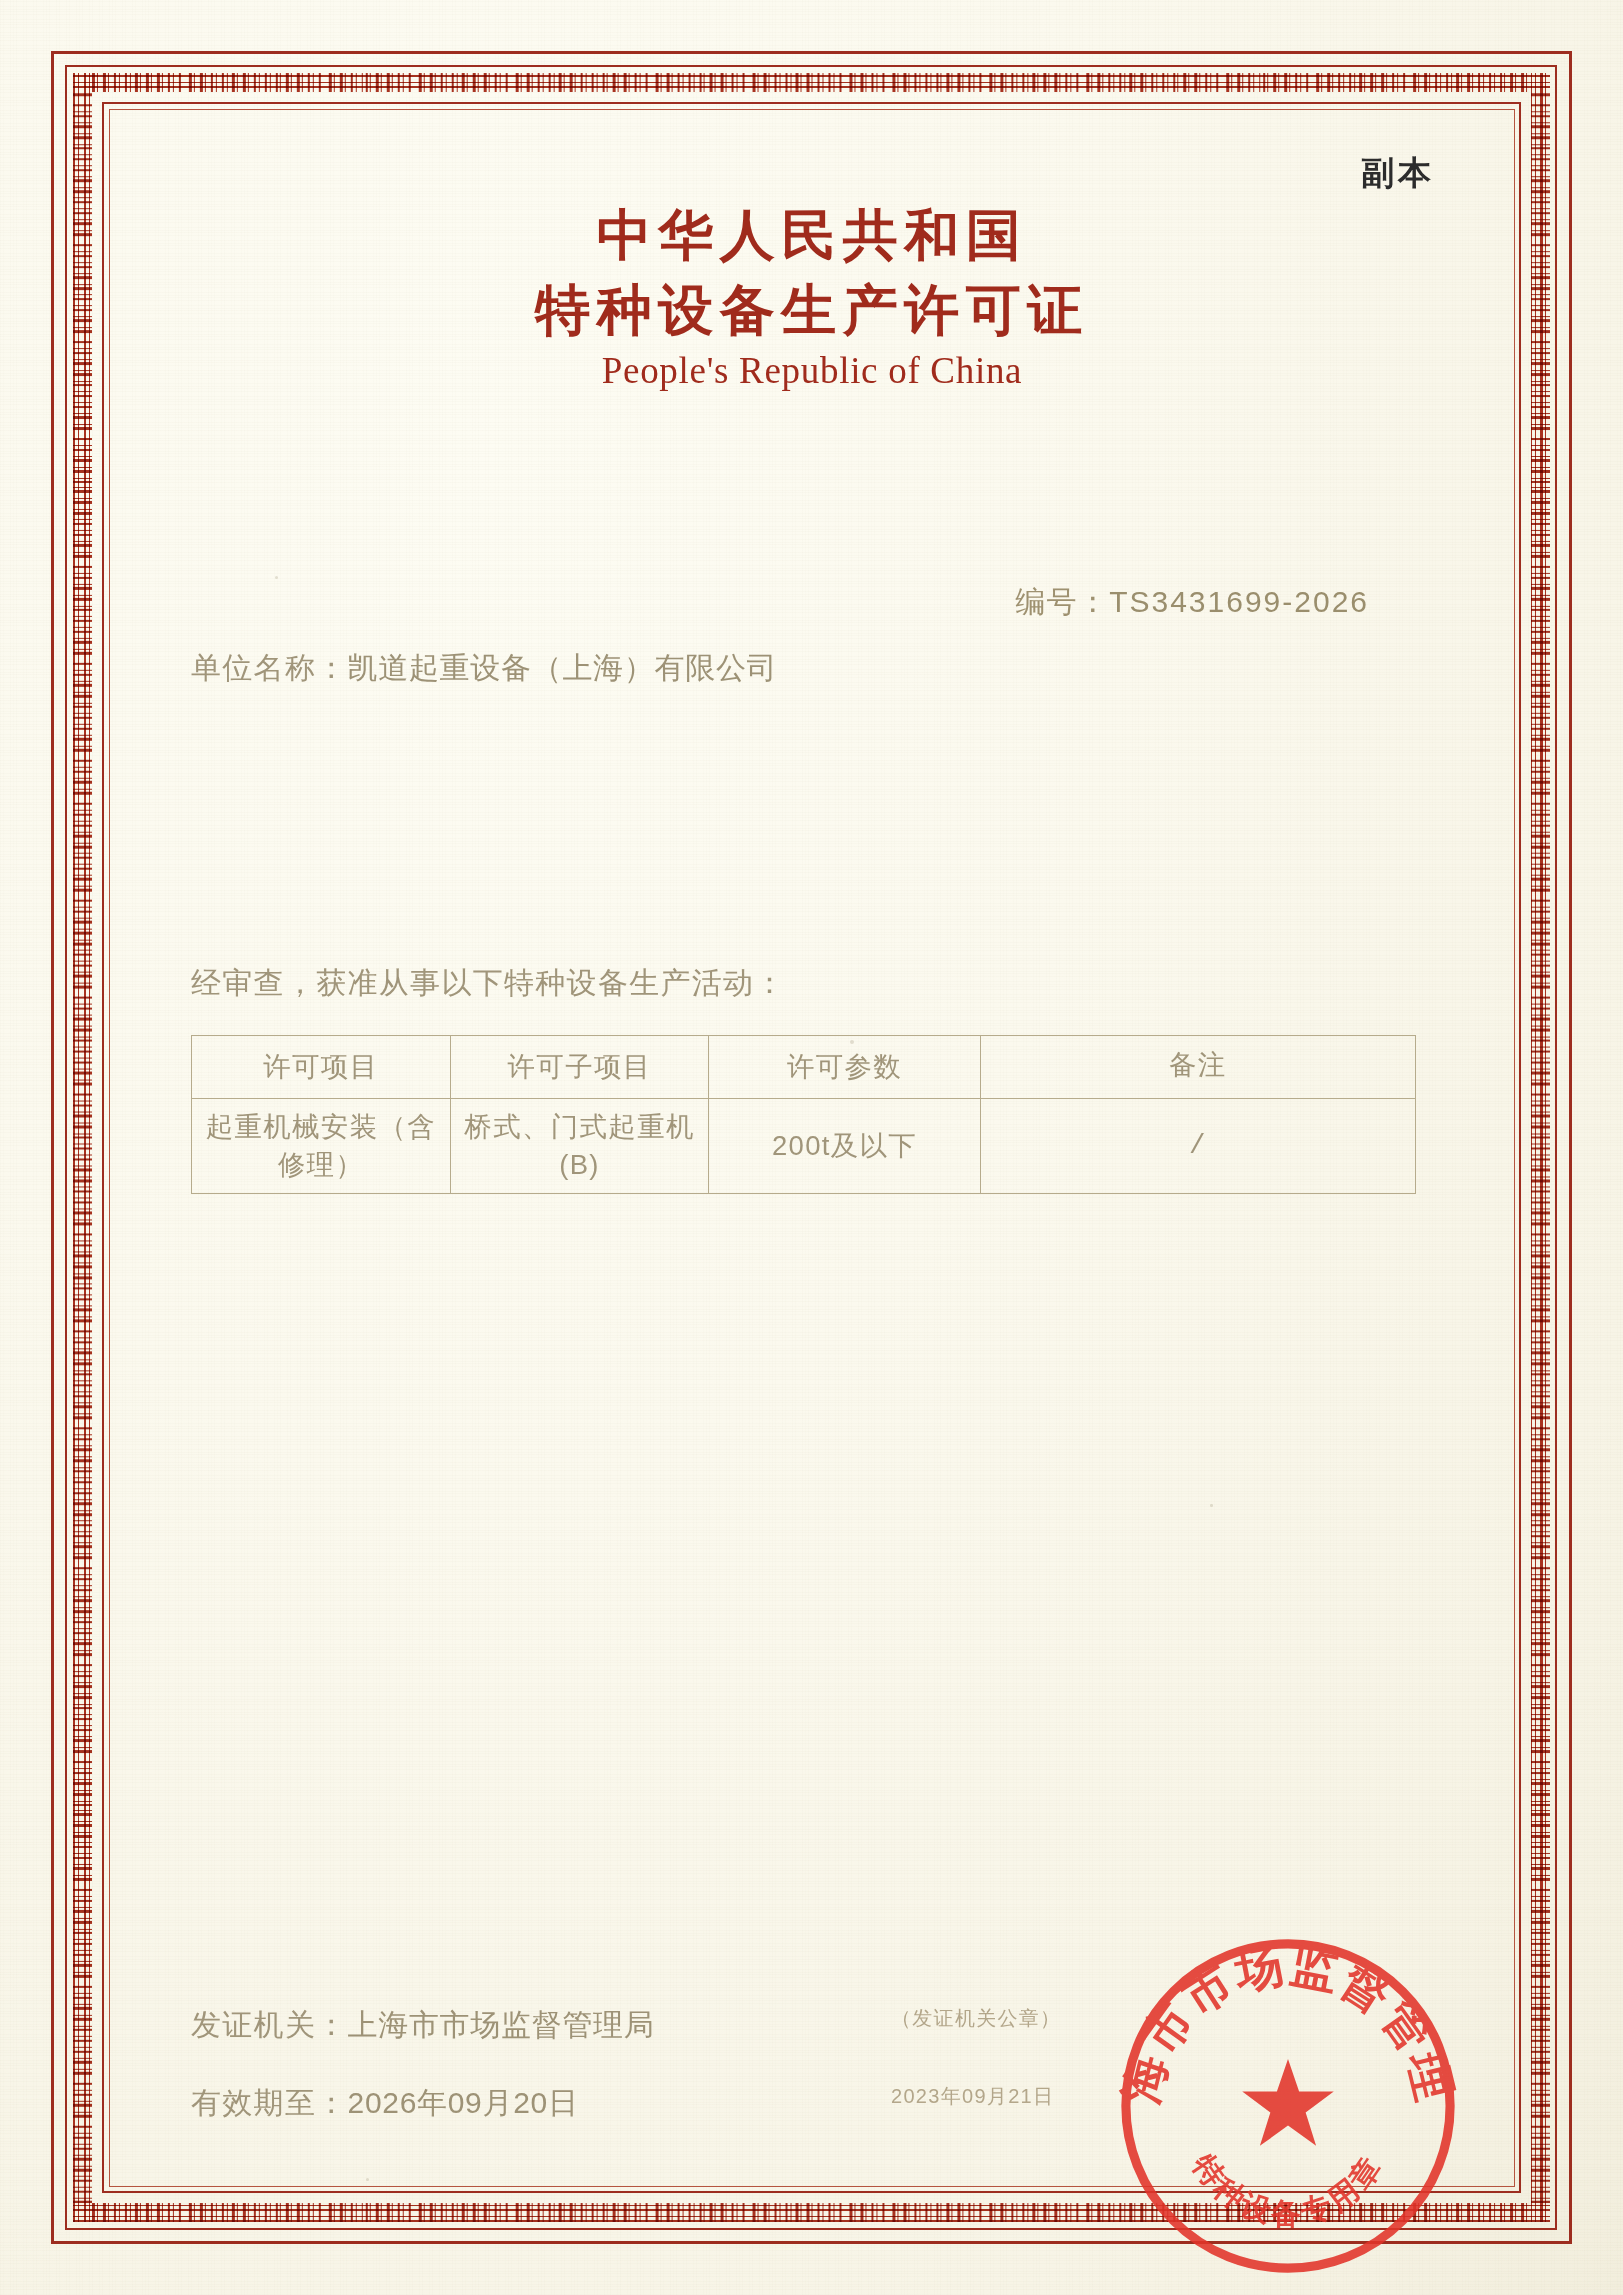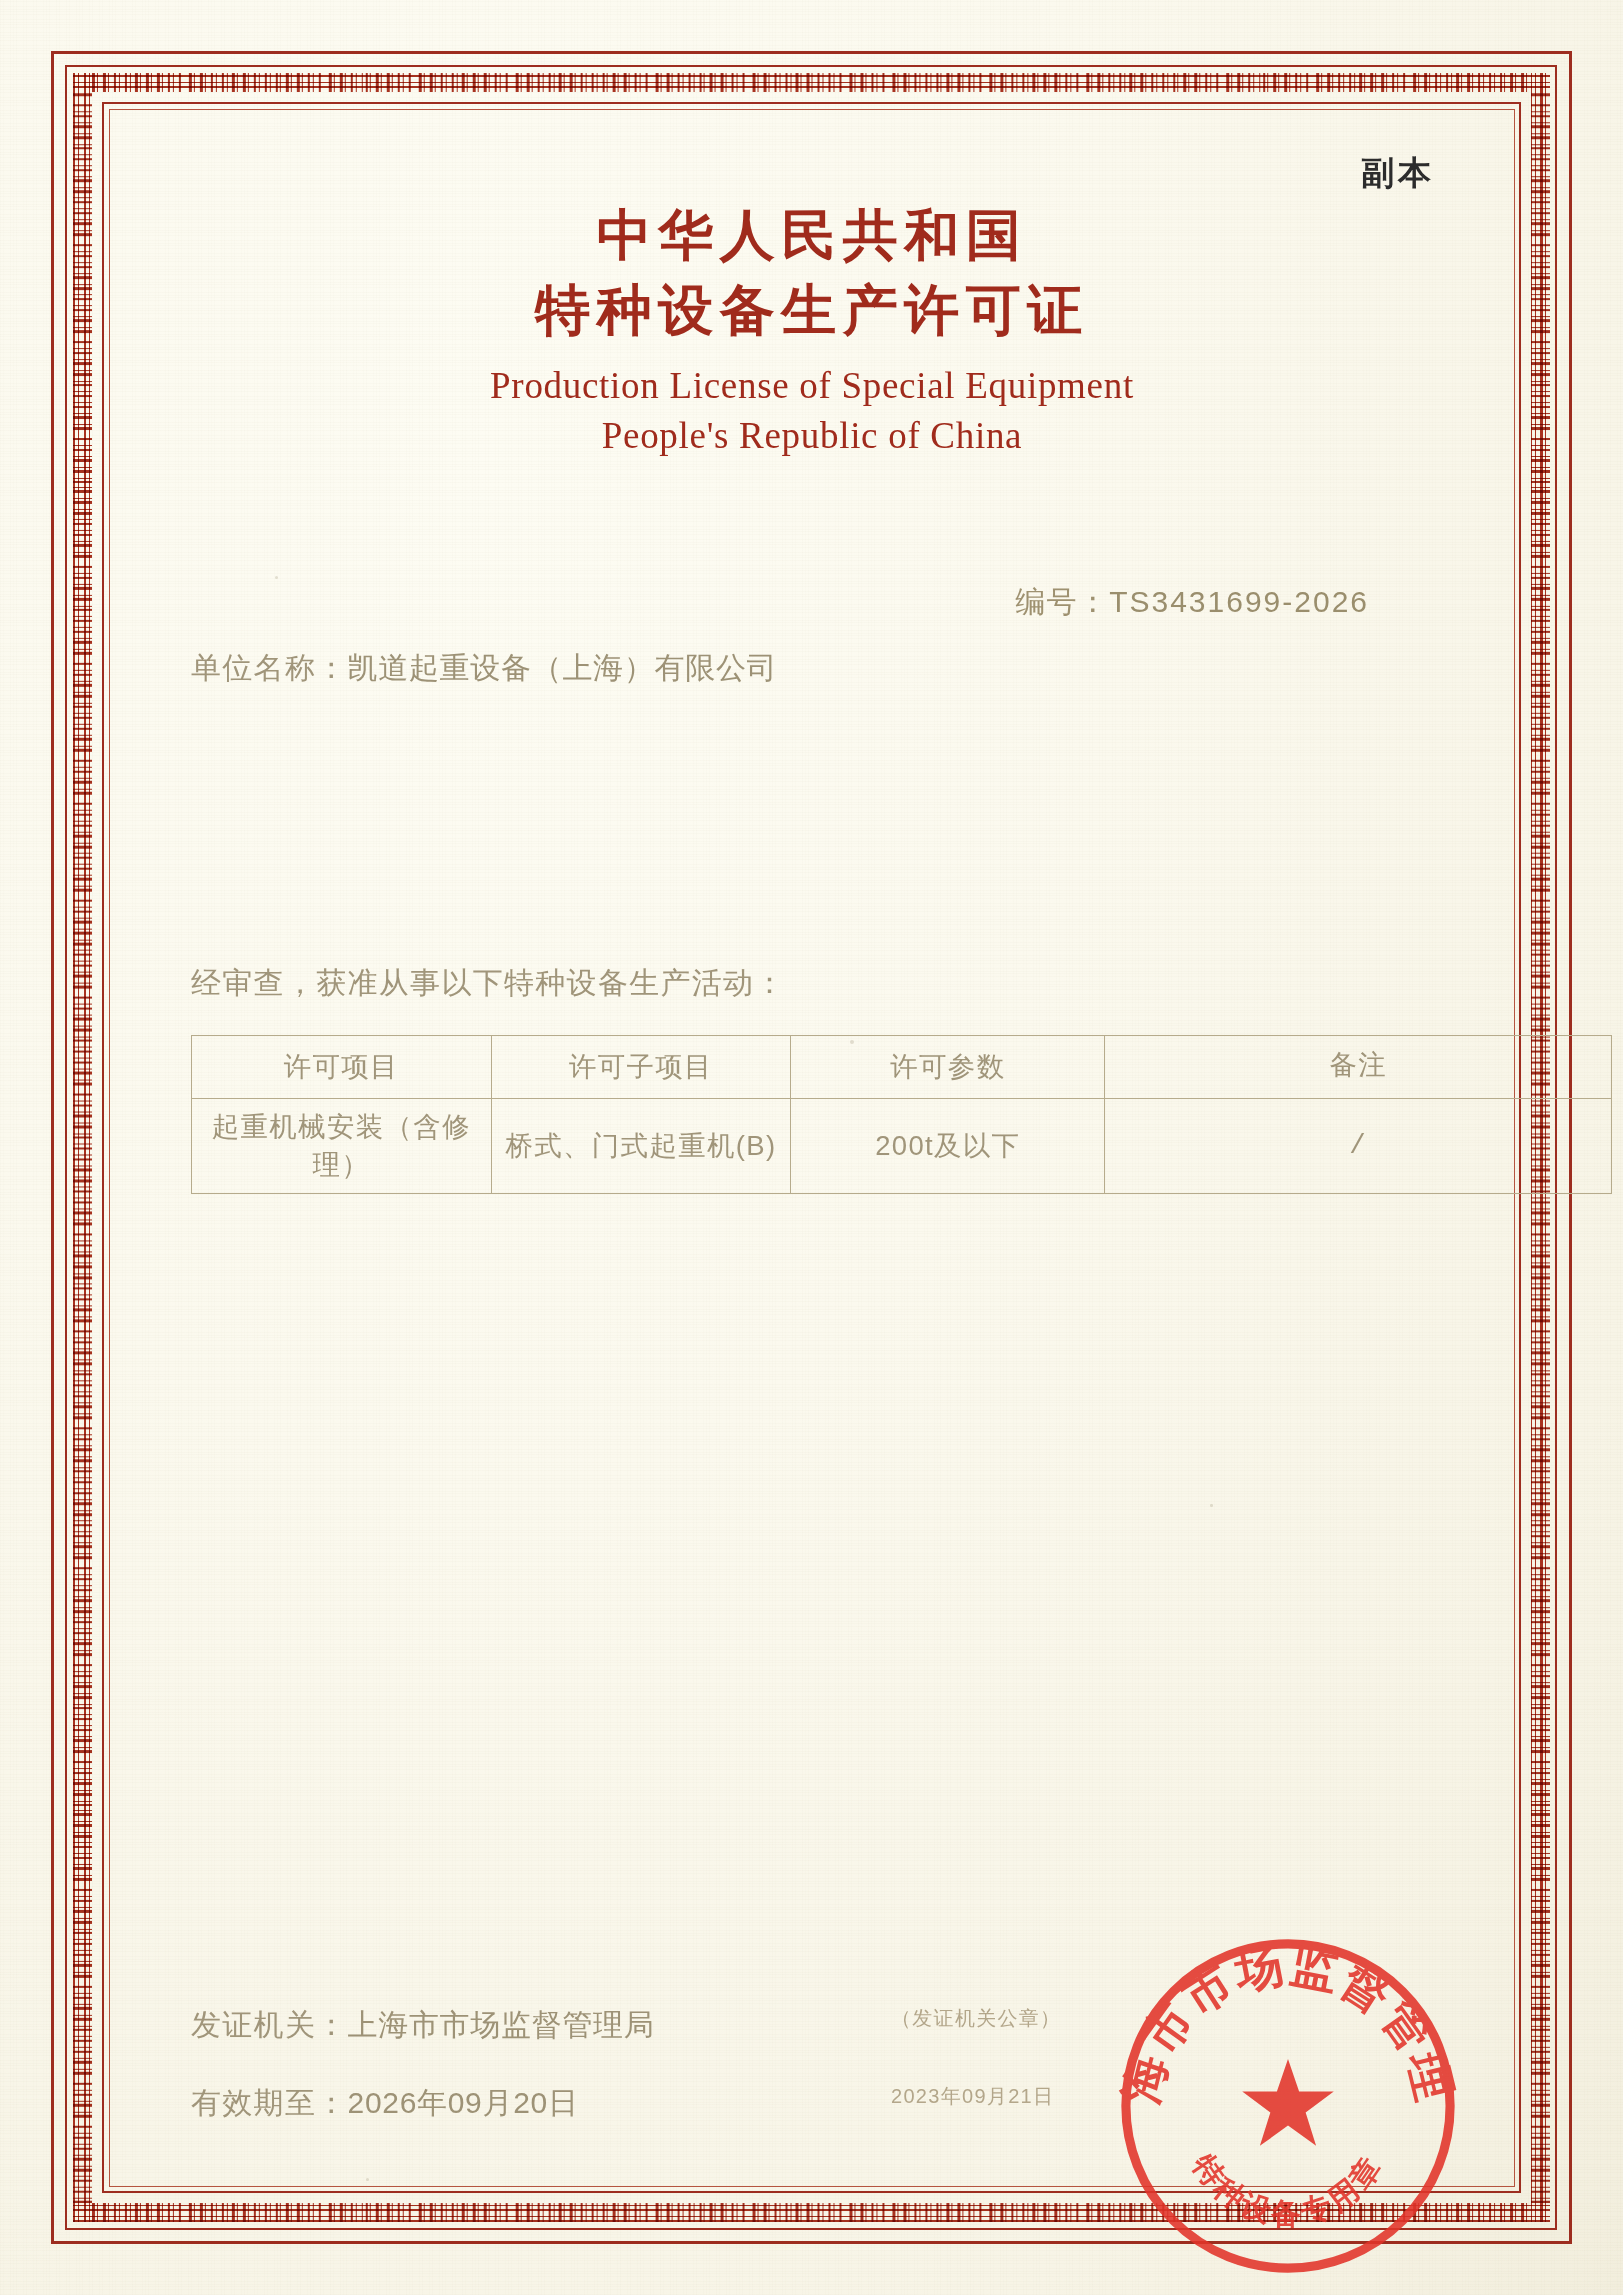--- a/index.html
+++ b/index.html
@@ -186,21 +186,21 @@
     font-size: 30px;
     color: #a0957a;
     letter-spacing: 1.3px;
   }
 
   
   table.permit-table {
     position: absolute;
     left: 60px;
     top: 904px;
-    width: 1421px;
+    width: 1225px;
     border-collapse: collapse;
     font-family: "Liberation Sans", "DejaVu Sans", sans-serif;
   }
   table.permit-table th,
   table.permit-table td {
     border: 1.3px solid #b6ab8c;
     color: #a0957a;
     text-align: center;
     font-weight: 400;
     font-size: 27.5px;
@@ -282,21 +282,20 @@
   <div class="border-inner"></div>
   <div class="border-inner2"></div>
 
   <div id="content">
 
     <div class="copy-mark">副本</div>
 
     <div class="title-block">
       <div class="title-cn1">中华人民共和国</div>
       <div class="title-cn2">特种设备生产许可证</div>
-      <div class="title-en1">Production License of Special Equipment</div>
       <div class="title-en2">People's Republic of China</div>
     </div>
 
     <div class="serial-row">
       <span class="serial-label">编号：</span><span class="serial-value">TS3431699-2026</span>
     </div>
 
     <div class="field" id="field-name">
       <span class="field-label">单位名称：</span><span class="field-value">凯道起重设备（上海）有限公司</span>
     </div>

